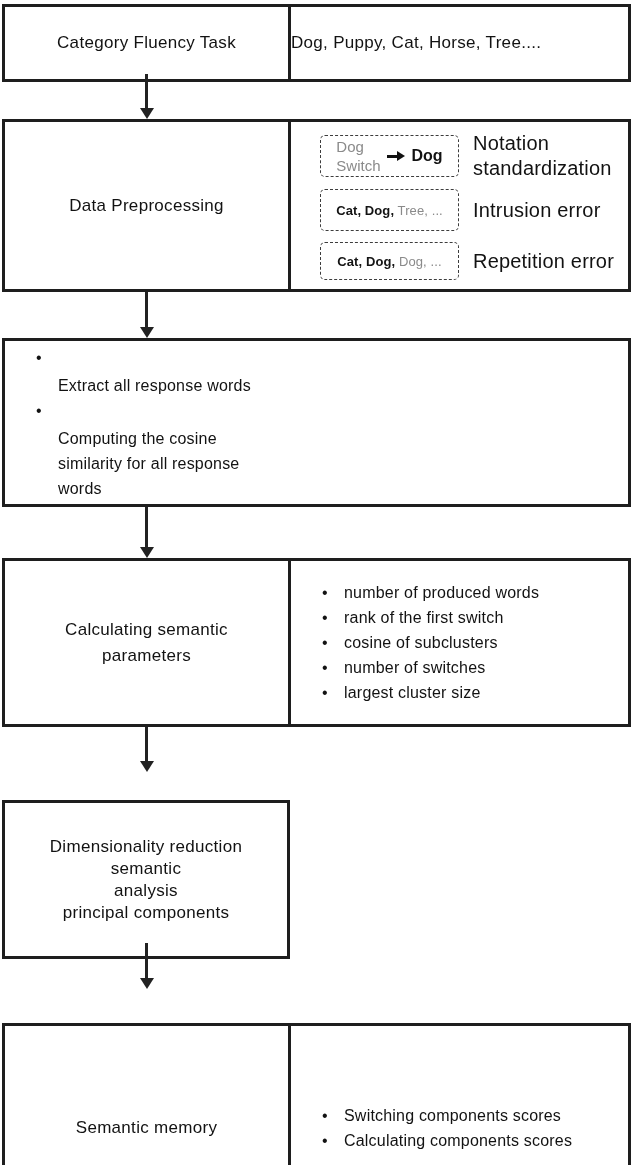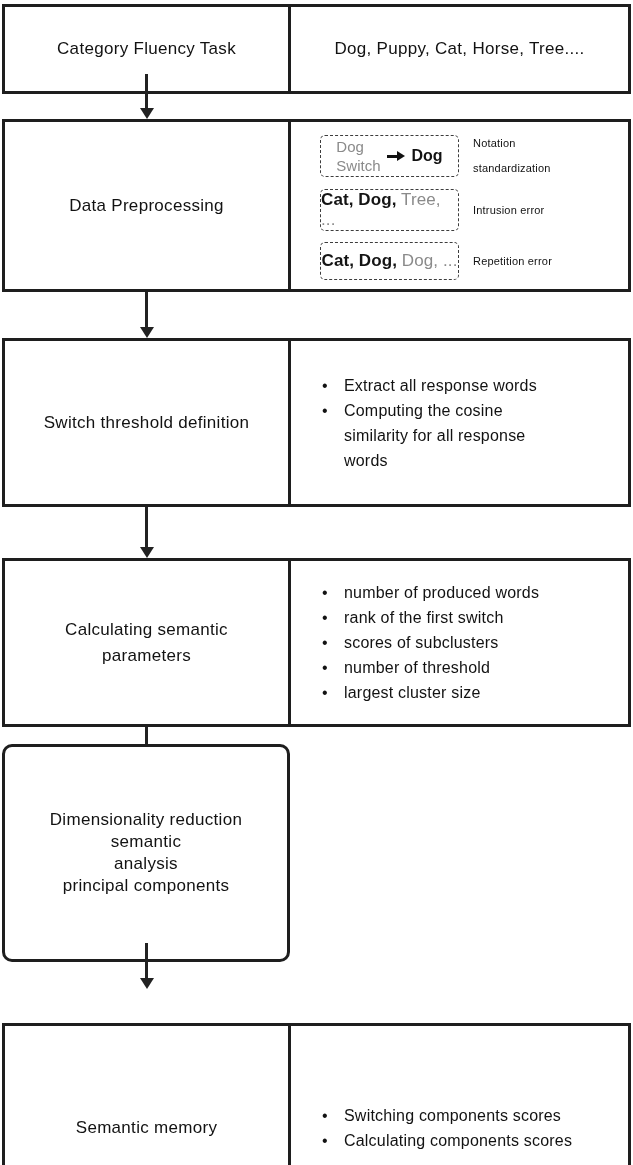--- a/index.html
+++ b/index.html
@@ -59,21 +59,21 @@
   .bullets li{
     display:flex;
     font-size:16px;
     line-height:25px;
     letter-spacing:0.2px;
   }
   .bullets .dot{
     width:22px;flex-shrink:0;
   }
   .bullets .btxt{display:block;}
-  .w-narrow{max-width:212px;}
+  .w-narrow{max-width:212px;margin-top:28px;}
   
   .v-arrow{
     position:absolute;left:139px;width:15px;
     display:flex;flex-direction:column;align-items:center;
   }
   .v-arrow .line{width:3px;flex:1;background:#222;}
   .v-arrow .head{
     width:0;height:0;
     border-left:7px solid transparent;
     border-right:7px solid transparent;
@@ -88,53 +88,53 @@
   .ex-box{
     width:139px;
     border:1.6px dashed #3d3d3d;
     border-radius:5px;
     box-sizing:border-box;
     display:flex;align-items:center;justify-content:center;
     background:#fff;
     flex-shrink:0;
   }
   .ex-label{
-    font-size:11px;line-height:25px;
+    font-size:20px;line-height:25px;
     margin-left:14px;
     letter-spacing:0.2px;
   }
   .gray{color:var(--muted);}
   .gcol{
     display:flex;flex-direction:column;
     font-size:15px;line-height:19px;
     color:var(--muted);
     text-align:left;
   }
   .map-arrow{display:inline-flex;align-items:center;margin:0 7px 0 6px;}
   .map-arrow .shaft{width:10px;height:3px;background:#111;}
   .map-arrow .ahead{
     width:0;height:0;
     border-left:8px solid #111;
     border-top:5px solid transparent;
     border-bottom:5px solid transparent;
   }
   .bold-word{font-size:16px;font-weight:700;}
-  .seq{font-size:17px;letter-spacing:0.1px;}
+  .seq{font-size:13px;letter-spacing:0.1px;}
   .seq .blk{font-weight:700;color:#141414;}
 </style>
 </head>
 <body>
 
 <div class="stage">
 
-  <div class="row" style="top:4px;height:90px;">
+  <div class="row" style="top:4px;height:78px;">
     <div class="cell-left">
       <div class="heading">Category Fluency Task</div>
     </div>
-    <div class="cell-right" style="justify-content:center;">
+    <div class="cell-right" style="justify-content:flex-start;">
       <div class="heading">Dog, Puppy, Cat, Horse, Tree....</div>
     </div>
   </div>
 
   <div class="v-arrow" style="top:74px;height:45px;">
     <div class="line"></div>
     <div class="head"></div>
   </div>
 
   <div class="row" style="top:119px;height:173px;">
@@ -187,23 +187,20 @@
       </div>
     </div>
   </div>
 
   <div class="v-arrow" style="top:292px;height:46px;">
     <div class="line"></div>
     <div class="head"></div>
   </div>
 
   <div class="row" style="top:338px;height:169px;">
-    <div class="cell-left">
-      <div class="heading">Switch threshold definition</div>
-    </div>
     <div class="cell-right">
       <ul class="bullets">
         <li>
           <span class="dot">•</span>
           <span class="btxt w-narrow">Extract all response words</span>
         </li>
         <li>
           <span class="dot">•</span>
           <span class="btxt w-narrow">Computing the cosine similarity for all response words</span>
         </li>
@@ -228,40 +225,40 @@
         <li>
           <span class="dot">•</span>
           <span class="btxt">number of produced words</span>
         </li>
         <li>
           <span class="dot">•</span>
           <span class="btxt">rank of the first switch</span>
         </li>
         <li>
           <span class="dot">•</span>
-          <span class="btxt">scores of subclusters</span>
-        </li>
-        <li>
-          <span class="dot">•</span>
-          <span class="btxt">number of threshold</span>
+          <span class="btxt">cosine of subclusters</span>
+        </li>
+        <li>
+          <span class="dot">•</span>
+          <span class="btxt">number of switches</span>
         </li>
         <li>
           <span class="dot">•</span>
           <span class="btxt">largest cluster size</span>
         </li>
       </ul>
     </div>
   </div>
 
   <div class="v-arrow" style="top:727px;height:45px;">
     <div class="line"></div>
     <div class="head"></div>
   </div>
 
-  <div class="solo" style="top:744px;height:218px;border-radius:10px;">
+  <div class="solo" style="top:800px;height:159px;">
     <div class="heading heading-tight">
       <div>Dimensionality reduction</div>
       <div>semantic</div>
       <div>analysis</div>
       <div>principal components</div>
     </div>
   </div>
 
   <div class="v-arrow" style="top:943px;height:46px;">
     <div class="line"></div>

